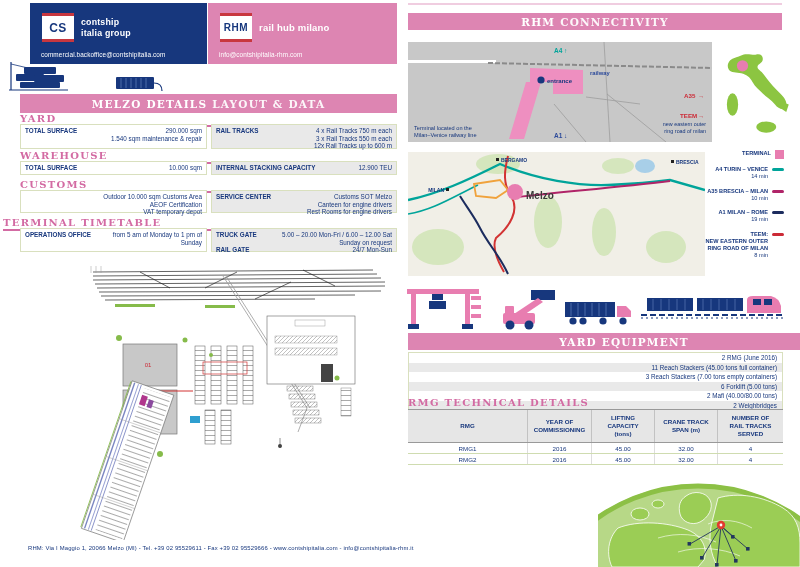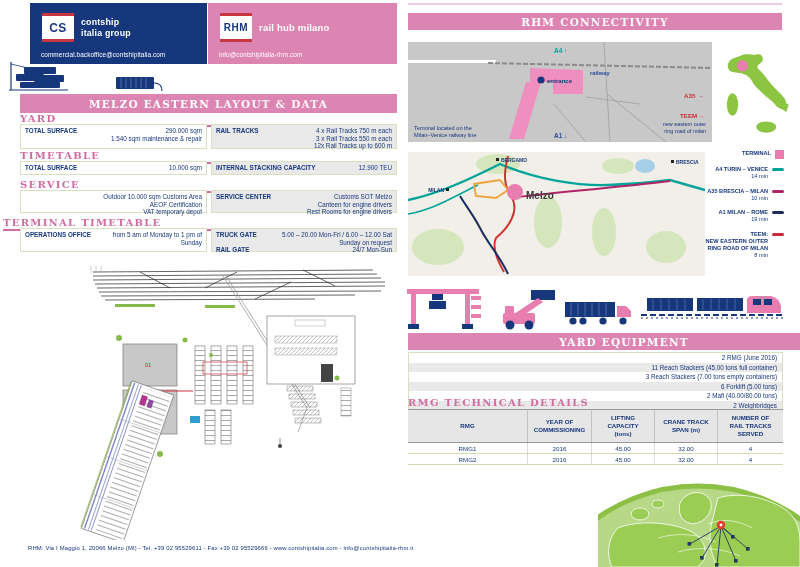--- a/index.html
+++ b/index.html
@@ -113,52 +113,52 @@
         <line x1="10" y1="4" x2="10" y2="14"></line>
       <line x1="15" y1="4" x2="15" y2="14"></line>
         <line x1="20" y1="4" x2="20" y2="14"></line>
       <line x1="25" y1="4" x2="25" y2="14"></line>
         <line x1="30" y1="4" x2="30" y2="14"></line>
     </g>
     <path d="M38,9 q8,0 8,8" fill="none" stroke="#17377d" stroke-width="1.2"></path>
   </svg>
 
   <div class="bar" style="left:20px;top:94px;width:377px;height:19px;">
-    <span class="bar-bold">MELZO EASTERN</span>
+    <span class="bar-bold">MELZO DETAILS</span>
     <span class="bar-light">LAYOUT &amp; DATA</span>
   </div>
 
   <div class="sec-head" style="left:20px;top:113px;width:377px;">YARD</div>
   <div class="cell" style="left:20px;top:124px;width:187px;height:25px;">
     <div class="c-label">TOTAL SURFACE</div>
     <div class="c-vals">
       <div>290.000 sqm</div>
       <div>1.540 sqm maintenance &amp; repair</div>
     </div>
   </div>
   <div class="cell gray" style="left:211px;top:124px;width:186px;height:25px;">
     <div class="c-label">RAIL TRACKS</div>
     <div class="c-vals">
       <div>4 x Rail Tracks 750 m each</div>
       <div>3 x Rail Tracks 550 m each</div>
       <div>12x Rail Tracks up to 600 m</div>
     </div>
   </div>
 
-  <div class="sec-head" style="left:20px;top:150px;width:377px;">TIMETABLE</div>
+  <div class="sec-head" style="left:20px;top:150px;width:377px;">WAREHOUSE</div>
   <div class="cell" style="left:20px;top:161px;width:187px;height:14px;">
     <div class="c-label">TOTAL SURFACE</div>
     <div class="c-vals">10.000 sqm</div>
   </div>
   <div class="cell gray" style="left:211px;top:161px;width:186px;height:14px;">
     <div class="c-label">INTERNAL STACKING CAPACITY</div>
     <div class="c-vals">12.900 TEU</div>
   </div>
 
-  <div class="sec-head" style="left:20px;top:179px;width:377px;">SERVICE</div>
+  <div class="sec-head" style="left:20px;top:179px;width:377px;">CUSTOMS</div>
   <div class="cell" style="left:20px;top:190px;width:187px;height:23px;">
     <div class="c-vals">
       <div>Outdoor 10.000 sqm Customs Area</div>
       <div>AEOF Certification</div>
       <div>VAT temporary depot</div>
     </div>
   </div>
   <div class="cell gray" style="left:211px;top:190px;width:186px;height:23px;">
     <div class="c-label">SERVICE CENTER</div>
     <div class="c-vals">

